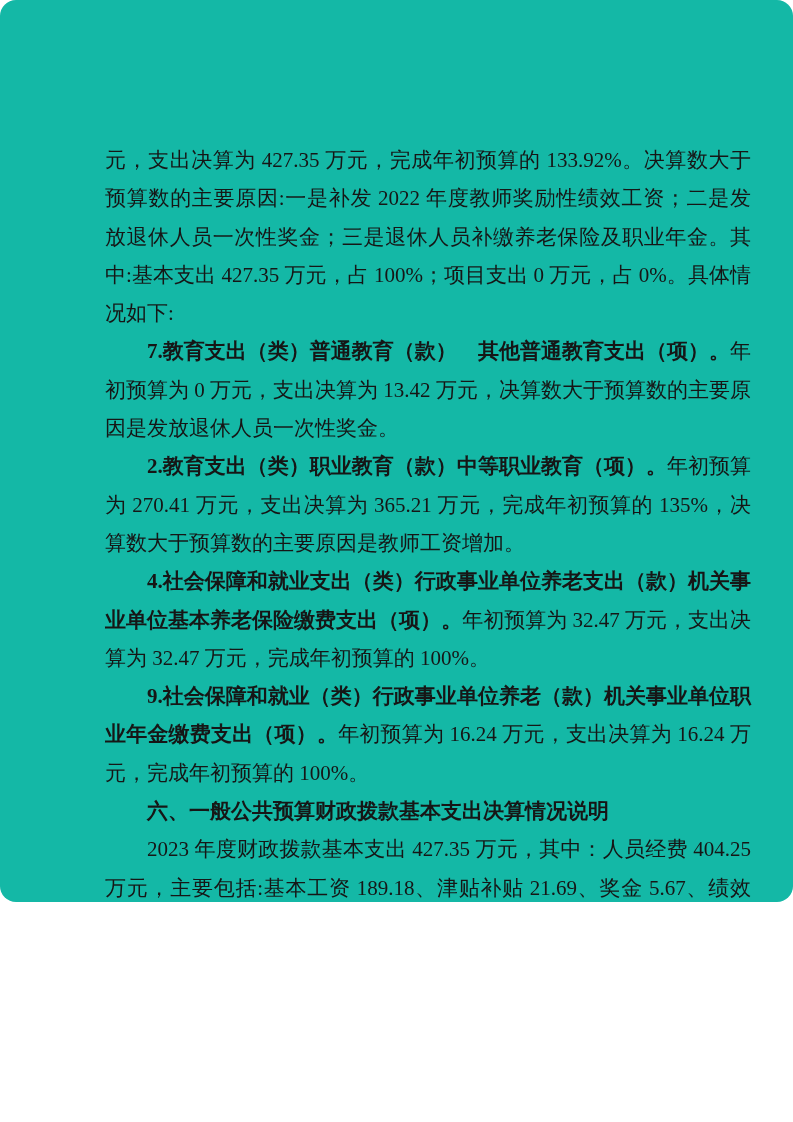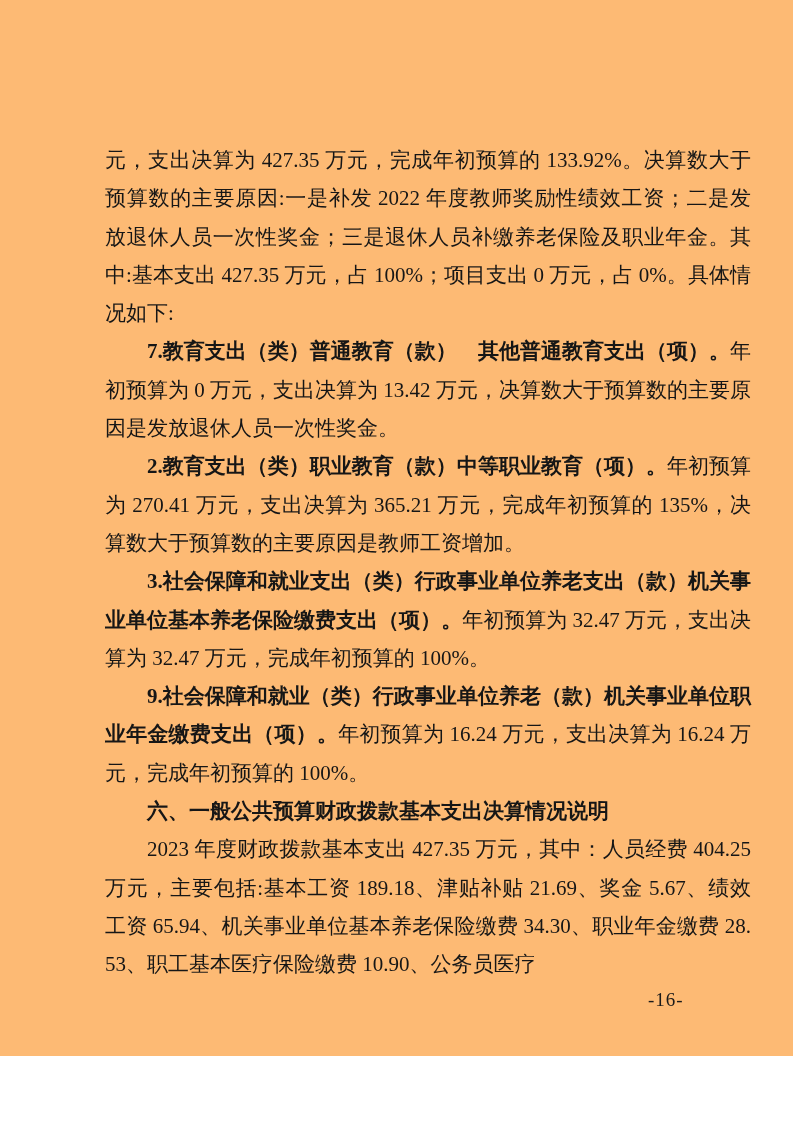--- a/index.html
+++ b/index.html
@@ -3,24 +3,25 @@
 <meta charset="utf-8">
 <style>
   html, body {
     margin: 0;
     padding: 0;
     background: #ffffff;
   }
   .page {
     position: relative;
     width: 793px;
-    height: 1056px;
-    background: #fdba74;
+    height: 902px;
+    background: #14b8a6;
     overflow: hidden;
     font-family: "Liberation Serif", serif;
+    border-radius: 16px;
   }
   .content {
     position: absolute;
     left: 105px;
     top: 141px;
     width: 646px;
     font-size: 21px;
     line-height: 38.3px;
     color: #161616;
     text-align: justify;
@@ -52,21 +53,21 @@
 
 <div class="page">
   <div class="content">
 
     <p class="para"><span class="seg">元，支出决算为 427.35 万元，完成年初预算的 133.92%。决算数大于预算数的主要原因:一是补发 2022 年度教师奖励性绩效工资；二是发放退休人员一次性奖金；三是退休人员补缴养老保险及职业年金。其中:基本支出 427.35 万元，占 100%；项目支出 0 万元，占 0%。具体情况如下:</span></p>
 
     <p class="para indent"><span class="seg bold">7.教育支出（类）普通教育（款）　其他普通教育支出（项）。</span><span class="seg">年初预算为 0 万元，支出决算为 13.42 万元，决算数大于预算数的主要原因是发放退休人员一次性奖金。</span></p>
 
     <p class="para indent"><span class="seg bold">2.教育支出（类）职业教育（款）中等职业教育（项）。</span><span class="seg">年初预算为 270.41 万元，支出决算为 365.21 万元，完成年初预算的 135%，决算数大于预算数的主要原因是教师工资增加。</span></p>
 
-    <p class="para indent"><span class="seg bold">3.社会保障和就业支出（类）行政事业单位养老支出（款）机关事业单位基本养老保险缴费支出（项）。</span><span class="seg">年初预算为 32.47 万元，支出决算为 32.47 万元，完成年初预算的 100%。</span></p>
+    <p class="para indent"><span class="seg bold">4.社会保障和就业支出（类）行政事业单位养老支出（款）机关事业单位基本养老保险缴费支出（项）。</span><span class="seg">年初预算为 32.47 万元，支出决算为 32.47 万元，完成年初预算的 100%。</span></p>
 
     <p class="para indent"><span class="seg bold">9.社会保障和就业（类）行政事业单位养老（款）机关事业单位职业年金缴费支出（项）。</span><span class="seg">年初预算为 16.24 万元，支出决算为 16.24 万元，完成年初预算的 100%。</span></p>
 
     <p class="para indent"><span class="seg bold">六、一般公共预算财政拨款基本支出决算情况说明</span></p>
 
     <p class="para indent"><span class="seg">2023 年度财政拨款基本支出 427.35 万元，其中：人员经费 404.25 万元，主要包括:基本工资 189.18、津贴补贴 21.69、奖金 5.67、绩效工资 65.94、机关事业单位基本养老保险缴费 34.30、职业年金缴费 28.53、职工基本医疗保险缴费 10.90、公务员医疗</span></p>
 
   </div>
 
   <div class="footer">-16-</div>

